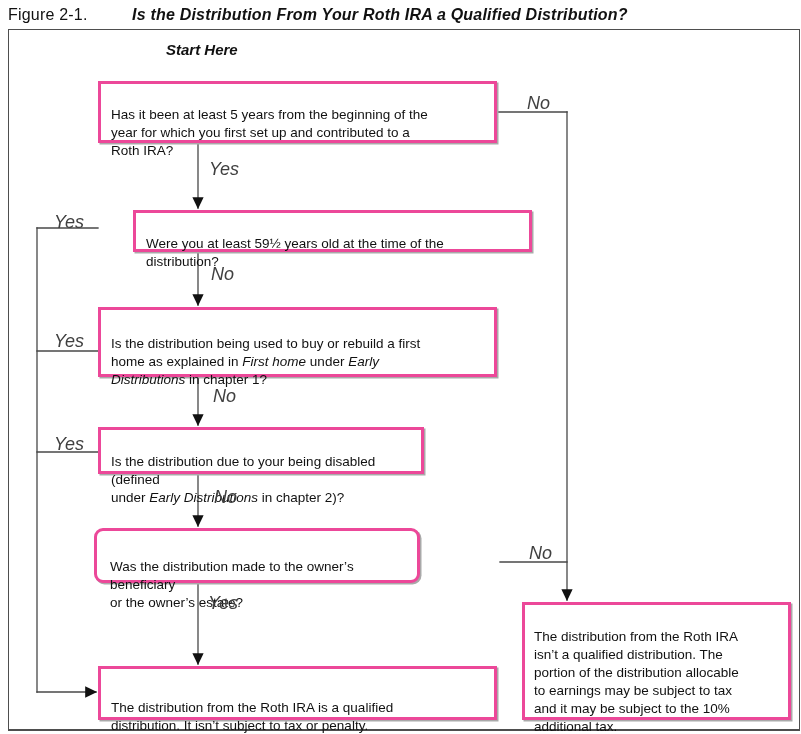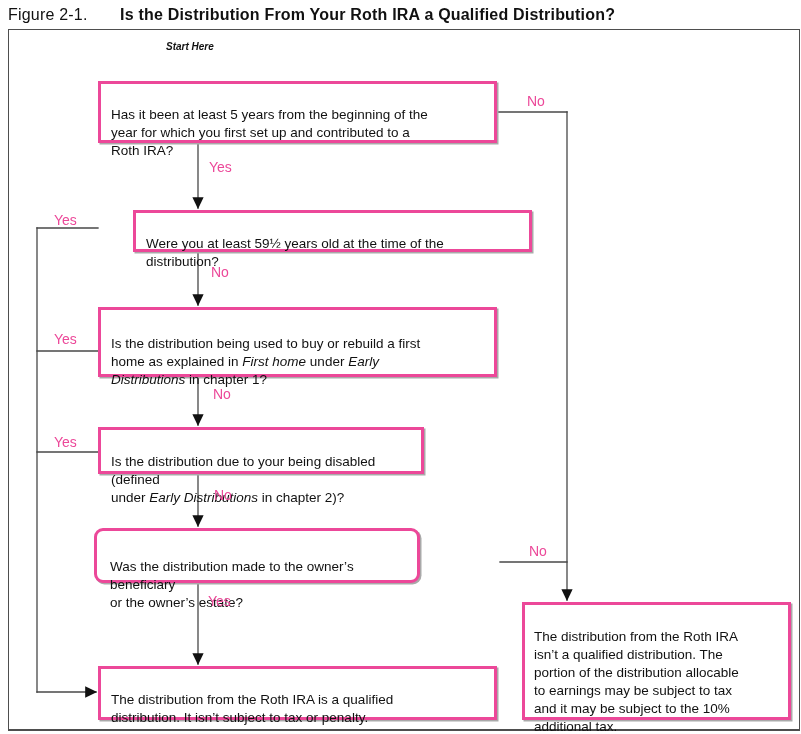--- a/index.html
+++ b/index.html
@@ -6,48 +6,48 @@
   .page{
     position:relative;
     width:801px;height:734px;
     background:#ffffff;
     font-family:"Liberation Sans", sans-serif;
     color:#111;
     overflow:hidden;
   }
   .fig-caption{position:absolute;top:6px;left:8px;font-size:16px;letter-spacing:.2px;white-space:nowrap;}
   .fig-caption .lbl{position:absolute;left:0;top:0;font-weight:400;}
-  .fig-caption .ttl{position:absolute;left:112px;top:0;font-weight:700;white-space:nowrap;}
+  .fig-caption .ttl{position:absolute;left:124px;top:0;font-weight:700;white-space:nowrap;font-style:italic;}
   .frame{
     position:absolute;left:8px;top:29px;width:790px;height:699px;
     border:1px solid #4e4e4e;border-bottom-width:2px;background:#fff;
   }
   .start{
     position:absolute;left:166px;top:41px;
-    font-size:10px;font-weight:700;font-style:italic;
+    font-size:15px;font-weight:700;font-style:italic;
   }
   svg.wires{position:absolute;left:0;top:0;pointer-events:none;}
   .box{
     position:absolute;box-sizing:border-box;
     background:#fff;border:3px solid #ec4899;
     box-shadow:1.5px 1.5px 0 #a9a9a9;
     font-size:13.5px;line-height:18px;
     padding:4px 10px;
     white-space:pre-line;
   }
   .box .it{font-style:italic;}
   .q1{left:98px;top:81px;width:399px;height:62px;}
   .q2{left:98px;top:210px;width:399px;height:42px;margin-left:35px;}
   .q3{left:98px;top:307px;width:399px;height:70px;padding-top:7px;}
   .q4{left:98px;top:427px;width:326px;height:47px;padding-top:5px;}
   .q5{left:94px;top:528px;width:326px;height:55px;padding-top:9px;padding-left:13px;border-radius:9px;}
-  .res-yes{left:98px;top:666px;width:399px;height:54px;padding-top:4px;}
+  .res-yes{left:98px;top:666px;width:399px;height:54px;padding-top:12px;}
   .res-no{left:522px;top:602px;width:269px;height:118px;padding-top:5px;padding-left:9px;padding-right:6px;}
   .wire-label{
-    position:absolute;font-size:14px;color:#ec4899;white-space:nowrap;
+    position:absolute;font-size:18px;font-style:italic;color:#404040;white-space:nowrap;
   }
   .l-yes1{left:209px;top:159px;}
   .l-no1{left:527px;top:93px;}
   .l-yes2{left:54px;top:212px;}
   .l-no2{left:211px;top:264px;}
   .l-yes3{left:54px;top:331px;}
   .l-no3{left:213px;top:386px;}
   .l-yes4{left:54px;top:434px;}
   .l-no4{left:214px;top:487px;}
   .l-no5{left:529px;top:543px;}

